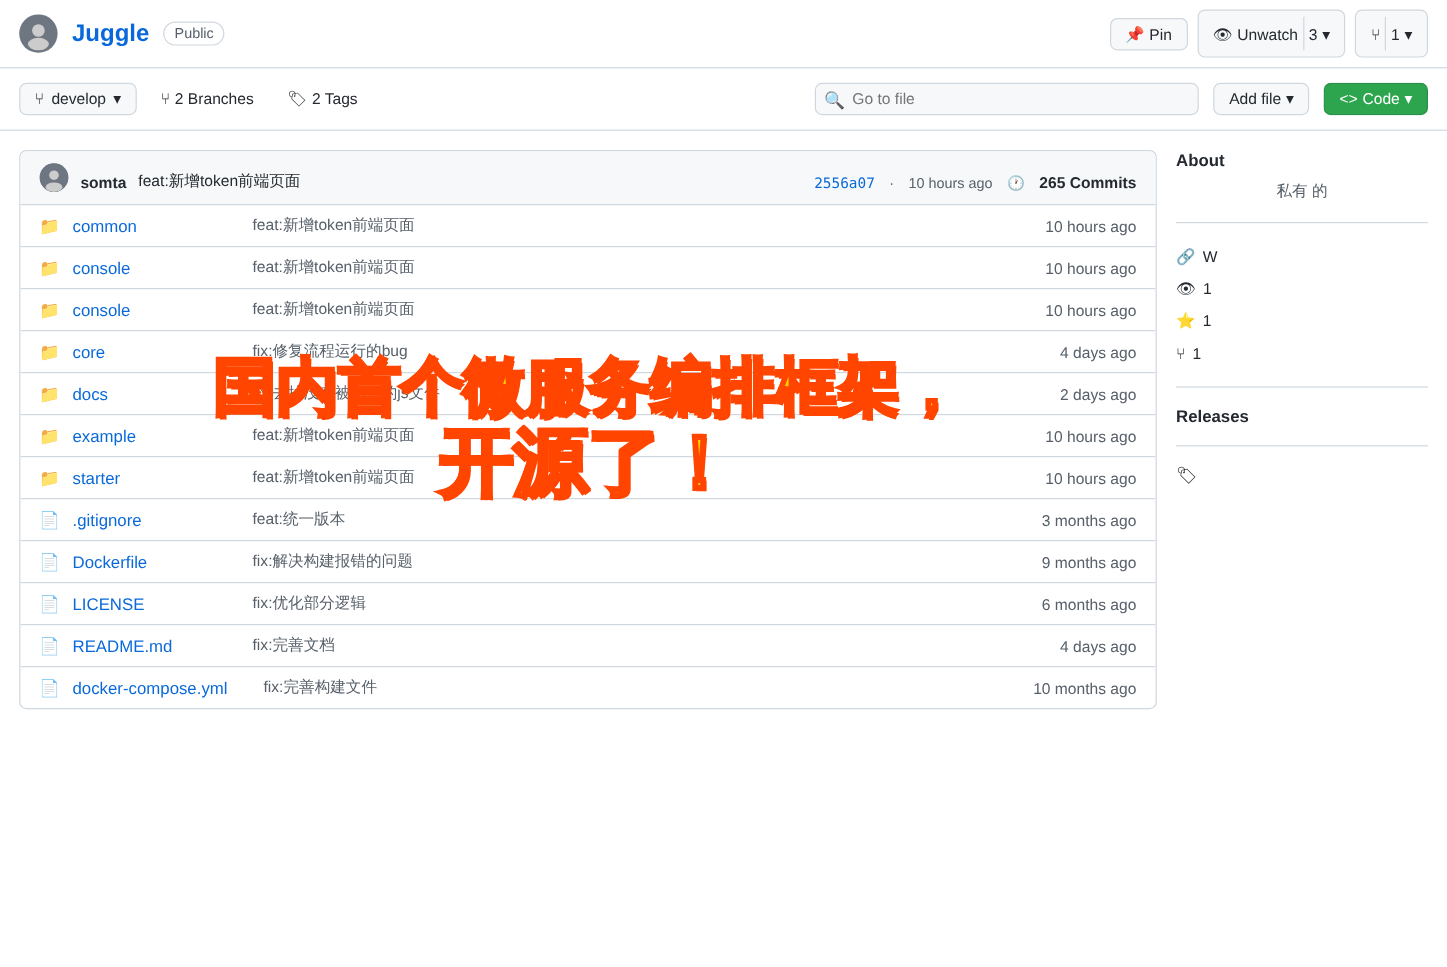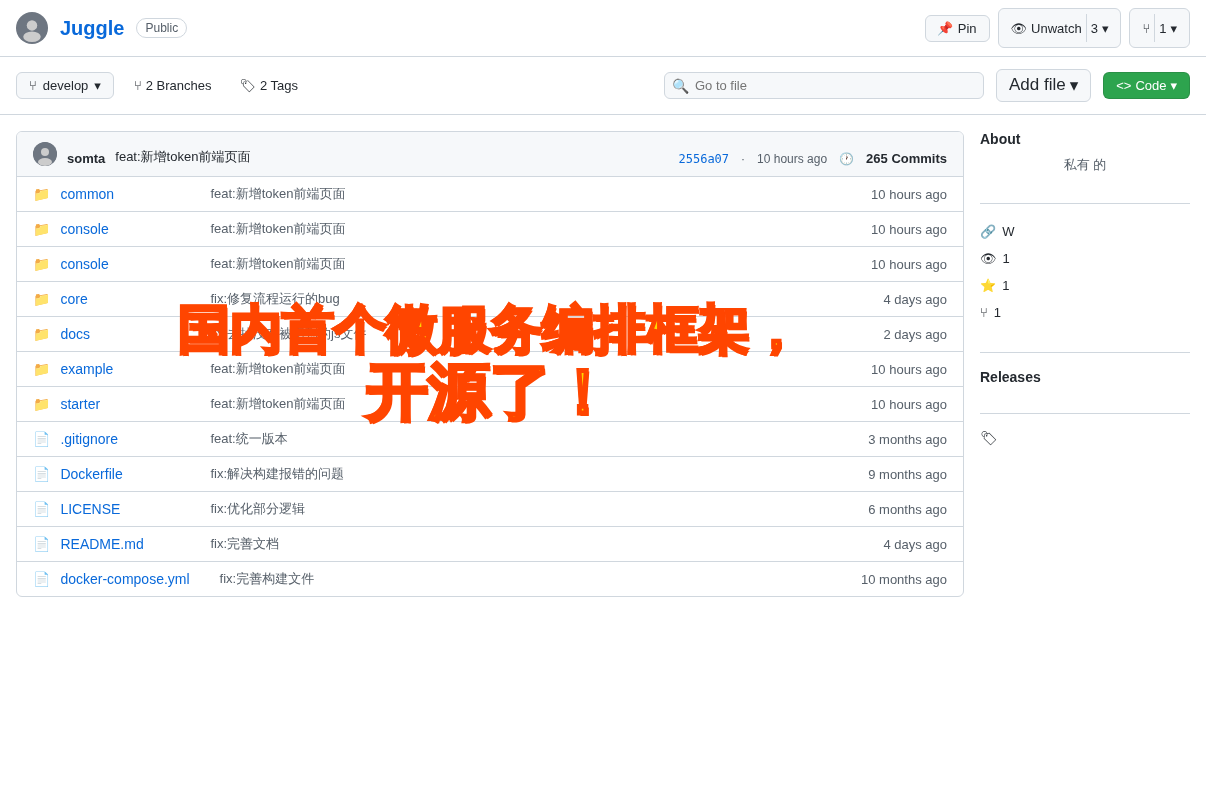--- a/index.html
+++ b/index.html
@@ -114,26 +114,26 @@
     }
     .search-icon-wrap {
       position: absolute;
       left: 8px;
       top: 50%;
       transform: translateY(-50%);
       color: #57606a;
     }
     .add-file-btn {
       display: flex;
-      align-items: flex-start;
+      align-items: flex-end;
       gap: 4px;
       border: 1px solid #d0d7de;
       border-radius: 6px;
       padding: 5px 12px;
-      font-size: 17px;
+      font-size: 13px;
       background: #f6f8fa;
       cursor: pointer;
       color: #24292f;
     }
     .main-content {
       display: flex;
       padding: 16px;
       gap: 16px;
     }
     .file-table {
@@ -223,21 +223,21 @@
     }
     .sidebar {
       width: 210px;
       flex-shrink: 0;
       display: flex;
       flex-direction: column;
       gap: 16px;
     }
     .sidebar-section {
       border-bottom: 1px solid #d0d7de;
-      padding-bottom: 28px;
+      padding-bottom: 16px;
     }
     .sidebar-title {
       font-size: 14px;
       font-weight: 600;
       color: #24292f;
       margin-bottom: 8px;
     }
     .sidebar-text {
       font-size: 13px;
       color: #57606a;

